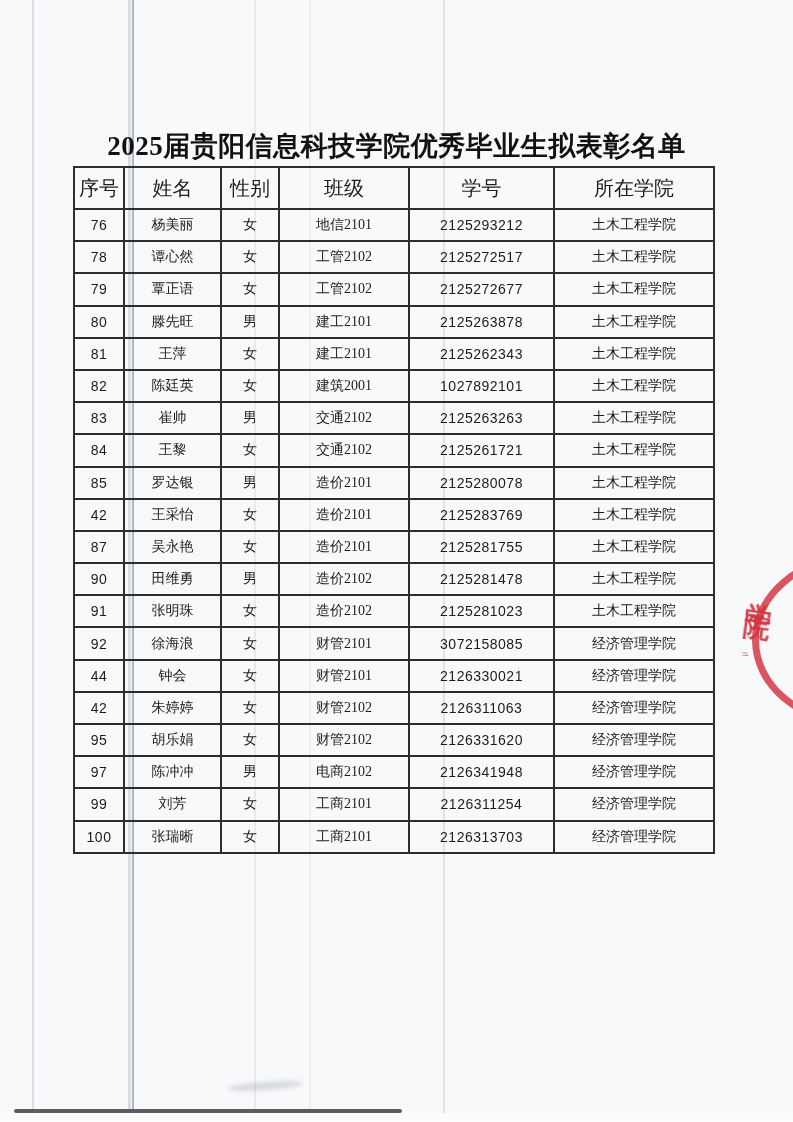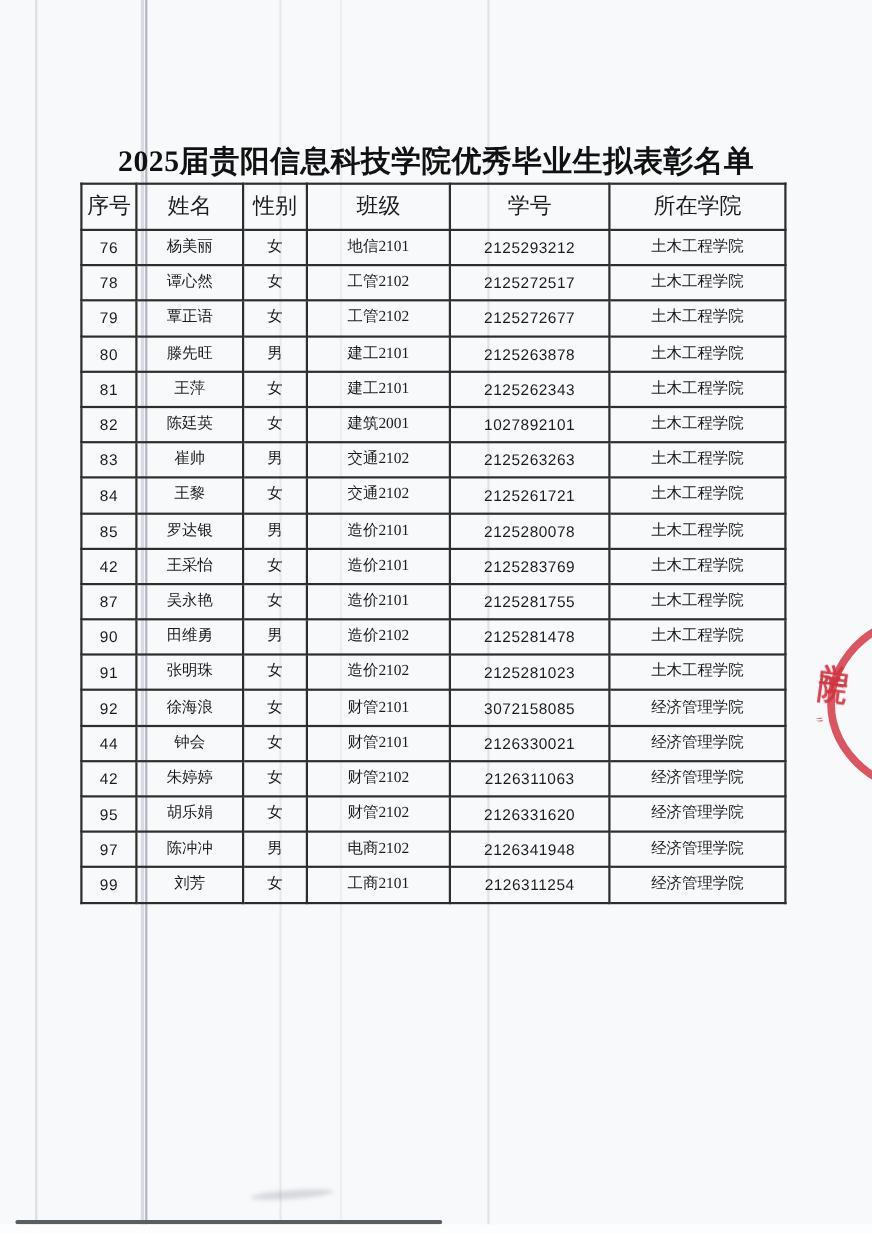--- a/index.html
+++ b/index.html
@@ -245,20 +245,28 @@
           <td>经济管理学院</td>
         </tr>
         <tr>
           <td class="num">99</td>
           <td>刘芳</td>
           <td>女</td>
           <td>工商2101</td>
           <td class="num">2126311254</td>
           <td>经济管理学院</td>
         </tr>
+        <tr>
+          <td class="num">100</td>
+          <td>张瑞晰</td>
+          <td>女</td>
+          <td>工商2101</td>
+          <td class="num">2126313703</td>
+          <td>经济管理学院</td>
+        </tr>
       </tbody>
   </table>
 
   <div class="seal">
     <div class="ring"></div>
     <div class="chars">学院</div>
     <div class="tick">〃</div>
   </div>
 
 </div>

